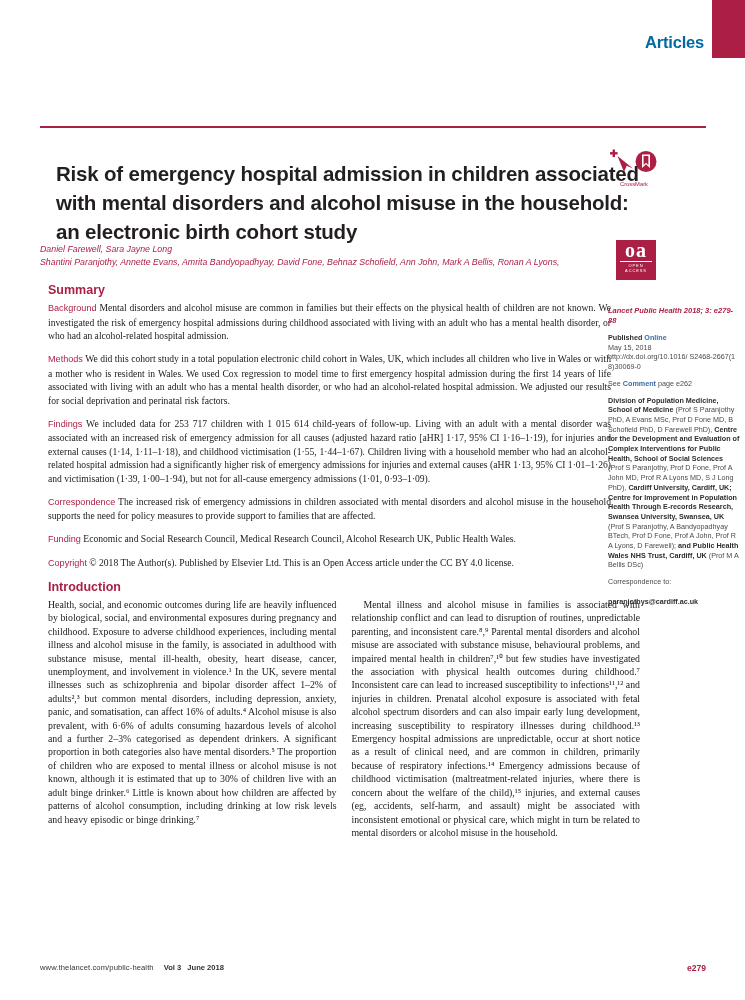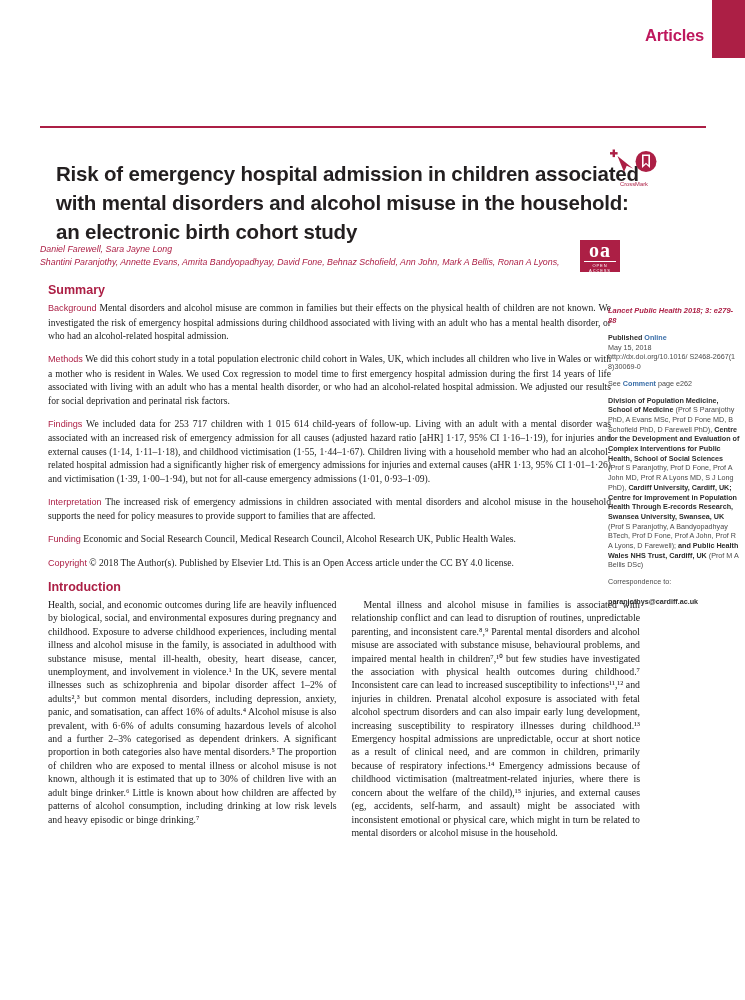--- a/index.html
+++ b/index.html
@@ -1,29 +1,29 @@
 <!DOCTYPE html>
 <html style="--accent: #AC1F45; --link: #3A6EA8;"><head>
 <meta charset="utf-8">
 <style>
   html,body{margin:0;padding:0;background:#fff;}
   body{width:745px;height:1000px;position:relative;font-family:"Liberation Sans",sans-serif;color:#231f20;overflow:hidden;}
   .page{position:absolute;inset:0;background:#fff;}
 
   
   .corner-block{position:absolute;left:712px;top:0;width:33px;height:58px;background:var(--accent);}
-  .header-label{position:absolute;top:26px;right:41px;font-size:16.5px;font-weight:bold;letter-spacing:-0.2px;color:#be185d;}
+  .header-label{position:absolute;top:33px;right:41px;font-size:16.5px;font-weight:bold;letter-spacing:-0.2px;color:#0369a1;}
   .top-rule{position:absolute;left:40px;top:126px;width:666px;height:2px;background:var(--accent);}
 
   
   .title{position:absolute;left:40px;top:143px;margin:16px;font-size:20.5px;line-height:29px;font-weight:bold;letter-spacing:-0.2px;color:#231f20;}
   .crossmark{position:absolute;left:604px;top:149px;width:60px;text-align:center;color:var(--accent);}
   .cm-label{font-size:5.8px;margin-top:1px;color:var(--accent);}
   .authors{position:absolute;left:40px;top:243px;font-size:8.8px;font-style:italic;line-height:13px;color:var(--accent);}
-  .oa-badge{position:absolute;left:580px;top:240px;width:40px;height:32px;background:var(--accent);color:#fff;text-align:center;box-sizing:border-box;}
+  .oa-badge{position:absolute;left:616px;top:240px;width:40px;height:40px;background:var(--accent);color:#fff;text-align:center;box-sizing:border-box;}
   .oa-text{font-family:"Liberation Serif",serif;font-size:20px;font-weight:bold;line-height:21px;letter-spacing:1px;}
   .oa-sub{font-size:4px;letter-spacing:0.9px;border-top:0.6px solid #fff;margin:0 4px;padding-top:1.2px;}
 
   
   .main{position:absolute;left:48px;top:283px;width:563px;}
   .sec-heading{font-size:12.5px;font-weight:bold;color:var(--accent);margin:0 0 4px 0;}
   .sum{font-family:"Liberation Serif",serif;font-size:9.6px;line-height:13.5px;text-align:justify;color:#1a1a1a;margin:0 0 9.5px 0;}
   .lead{color:var(--accent);font-family:"Liberation Sans",sans-serif;font-size:9.1px;}
   .intro-wrap{margin-top:4px;width:592px;}
   .intro-cols{column-count:2;column-gap:15px;font-family:"Liberation Serif",serif;font-size:9.8px;line-height:13.4px;text-align:justify;color:#1a1a1a;}
@@ -87,21 +87,21 @@
 
   <div class="main">
     <h2 class="sec-heading">Summary</h2>
 
     <p class="sum"><span class="lead">Background</span> <span>Mental disorders and alcohol misuse are common in families but their effects on the physical health of children are not known. We investigated the risk of emergency hospital admissions during childhood associated with living with an adult who has a mental health disorder, or who had an alcohol-related hospital admission.</span></p>
 
     <p class="sum"><span class="lead">Methods</span> <span>We did this cohort study in a total population electronic child cohort in Wales, UK, which includes all children who live in Wales or with a mother who is resident in Wales. We used Cox regression to model time to first emergency hospital admission during the first 14 years of life associated with living with an adult who has a mental health disorder, or who had an alcohol-related hospital admission. We adjusted our results for social deprivation and perinatal risk factors.</span></p>
 
     <p class="sum"><span class="lead">Findings</span> <span>We included data for 253 717 children with 1 015 614 child-years of follow-up. Living with an adult with a mental disorder was associated with an increased risk of emergency admission for all causes (adjusted hazard ratio [aHR] 1·17, 95% CI 1·16–1·19), for injuries and external causes (1·14, 1·11–1·18), and childhood victimisation (1·55, 1·44–1·67). Children living with a household member who had an alcohol-related hospital admission had a significantly higher risk of emergency admissions for injuries and external causes (aHR 1·13, 95% CI 1·01–1·26) and victimisation (1·39, 1·00–1·94), but not for all-cause emergency admissions (1·01, 0·93–1·09).</span></p>
 
-    <p class="sum"><span class="lead">Interpretation</span> <span>The increased risk of emergency admissions in children associated with mental disorders and alcohol misuse in the household supports the need for policy measures to provide support to families that are affected.</span></p>
+    <p class="sum"><span class="lead">Correspondence</span> <span>The increased risk of emergency admissions in children associated with mental disorders and alcohol misuse in the household supports the need for policy measures to provide support to families that are affected.</span></p>
 
     <p class="sum"><span class="lead">Funding</span> <span>Economic and Social Research Council, Medical Research Council, Alcohol Research UK, Public Health Wales.</span></p>
 
     <p class="sum"><span class="lead">Copyright</span> <span>© 2018 The Author(s). Published by Elsevier Ltd. This is an Open Access article under the CC BY 4.0 license.</span></p>
 
     <div class="intro-wrap">
       <h2 class="sec-heading">Introduction</h2>
       <div class="intro-cols">
         <p>Health, social, and economic outcomes during life are heavily influenced by biological, social, and environmental exposures during pregnancy and childhood. Exposure to adverse childhood experiences, including mental illness and alcohol misuse in the family, is associated in adulthood with substance misuse, mental ill-health, obesity, heart disease, cancer, unemployment, and involvement in violence.¹ In the UK, severe mental illnesses such as schizophrenia and bipolar disorder affect 1–2% of adults²,³ but common mental disorders, including depression, anxiety, panic, and somatisation, can affect 16% of adults.⁴ Alcohol misuse is also prevalent, with 6·6% of adults consuming hazardous levels of alcohol and a further 2–3% categorised as dependent drinkers. A significant proportion in both categories also have mental disorders.⁵ The proportion of children who are exposed to mental illness or alcohol misuse is not known, although it is estimated that up to 30% of children live with an adult binge drinker.⁶ Little is known about how children are affected by patterns of alcohol consumption, including drinking at low risk levels and heavy episodic or binge drinking.⁷</p>
         <p>Mental illness and alcohol misuse in families is associated with relationship conflict and can lead to disruption of routines, unpredictable parenting, and inconsistent care.⁸,⁹ Parental mental disorders and alcohol misuse are associated with substance misuse, behavioural problems, and impaired mental health in children⁷,¹⁰ but few studies have investigated the association with physical health outcomes during childhood.⁷ Inconsistent care can lead to increased susceptibility to infections¹¹,¹² and injuries in children. Prenatal alcohol exposure is associated with fetal alcohol spectrum disorders and can also impair early lung development, increasing susceptibility to respiratory illnesses during childhood.¹³ Emergency hospital admissions are unpredictable, occur at short notice as a result of clinical need, and are common in children, primarily because of respiratory infections.¹⁴ Emergency admissions because of childhood victimisation (maltreatment-related injuries, where there is concern about the welfare of the child),¹⁵ injuries, and external causes (eg, accidents, self-harm, and assault) might be associated with inconsistent emotional or physical care, which might in turn be related to mental disorders or alcohol misuse in the household.</p>
@@ -126,14 +126,18 @@
       <span class="sb-bold">Division of Population Medicine, School of Medicine </span><span>(Prof S Paranjothy PhD, A Evans MSc, Prof D Fone MD, B Schofield PhD, D Farewell PhD), </span><span class="sb-bold">Centre for the Development and Evaluation of Complex Interventions for Public Health, School of Social Sciences </span><span>(Prof S Paranjothy, Prof D Fone, Prof A John MD, Prof R A Lyons MD, S J Long PhD), </span><span class="sb-bold">Cardiff University, Cardiff, UK; Centre for Improvement in Population Health Through E-records Research, Swansea University, Swansea, UK </span><span>(Prof S Paranjothy, A Bandyopadhyay BTech, Prof D Fone, Prof A John, Prof R A Lyons, D Farewell); </span><span class="sb-bold">and Public Health Wales NHS Trust, Cardiff, UK </span><span>(Prof M A Bellis DSc)</span>
     </div>
 
     <div class="sb-block">
       <span>Correspondence to:</span><br>
       <br>
       <span class="sb-email">paranjothys@cardiff.ac.uk</span>
     </div>
   </aside>
 
+  <div class="footer">
+    <span class="f-url">www.thelancet.com/public-health</span><span class="f-vol">Vol 3</span><span class="f-date">June 2018</span>
+    <span class="f-page">e279</span>
+  </div>
 
 </div>
 
 </body></html>

